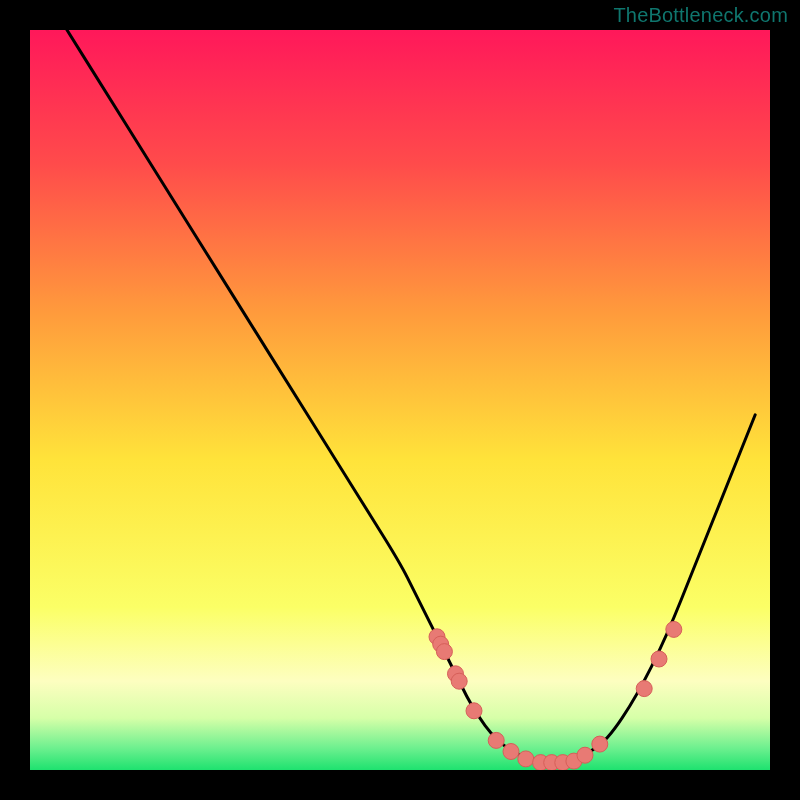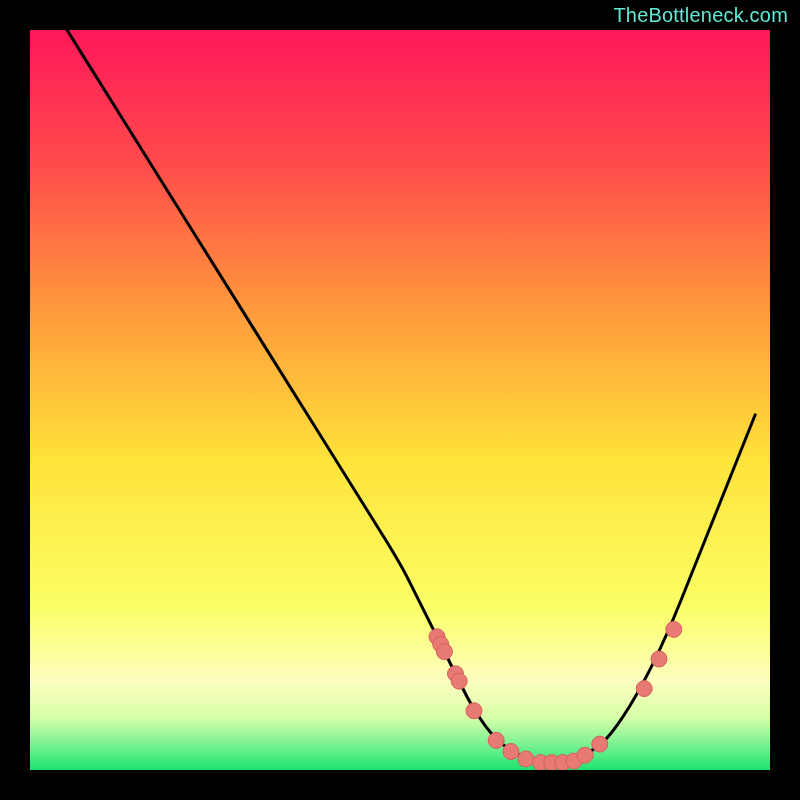--- a/index.html
+++ b/index.html
@@ -14,21 +14,21 @@
   .frame {
     position: relative;
     width: 800px;
     height: 800px;
     background: #000;
   }
   .watermark {
     position: absolute;
     top: 4px;
     right: 12px;
-    color: #5eead4;
+    color: #0f766e;
     font-size: 20px;
     font-weight: 500;
     letter-spacing: 0.2px;
     z-index: 5;
   }
   .plot-area {
     position: absolute;
     left: 30px;
     top: 30px;
     width: 740px;

